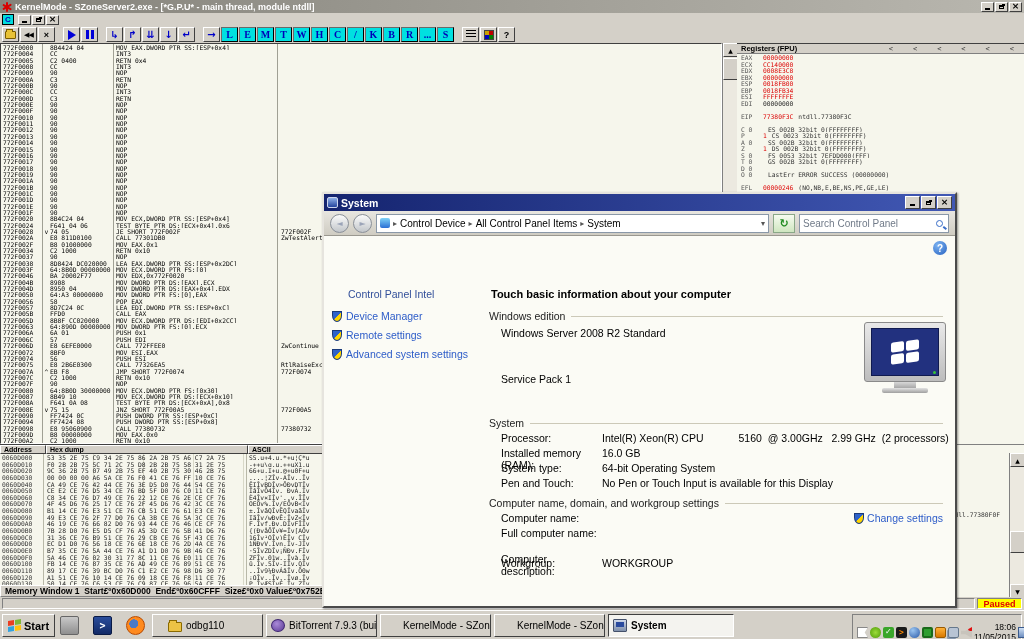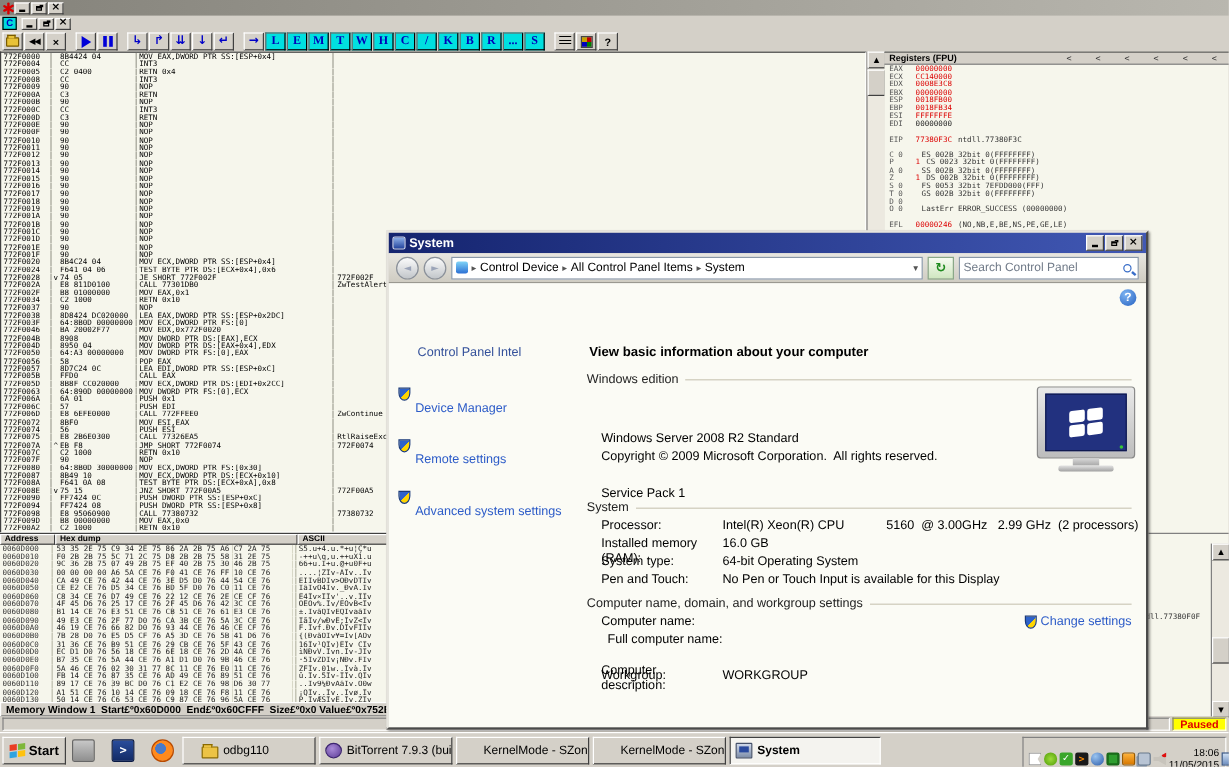--- a/index.html
+++ b/index.html
@@ -125,30 +125,30 @@
 
   .sys-body { position:absolute; left:0; right:0; top:42px; bottom:0; background:#fbfbf5; overflow:hidden; }
   .help-ico { position:absolute; right:8px; top:5px; width:14px; height:14px; border-radius:50%;
     background:radial-gradient(circle at 35% 30%, #7db4f2, #2560c0); color:#fff; font:bold 10px "Liberation Sans",sans-serif;
     display:flex; align-items:center; justify-content:center; }
 
   .sidebar { position:absolute; left:0; top:0; width:165px; height:100%; }
   .side-home { position:absolute; left:24px; top:52px; font:10.5px "Liberation Sans",sans-serif; color:#33509a; }
   .side-items { position:absolute; left:8px; top:74px; display:flex; flex-direction:column; gap:7px; }
   .side-item { display:flex; align-items:center; gap:4px; }
-  .side-item a { color:#2d5cc8; font:10.5px "Liberation Sans",sans-serif; text-decoration:none;margin-top:24px; }
+  .side-item a { color:#2d5cc8; font:10.5px "Liberation Sans",sans-serif; text-decoration:none; }
   .shield-ico { width:10px; height:11px; background:linear-gradient(135deg,#2e62c9 0 50%,#ffd500 50% 100%);
     border:1px solid #1a3a7a; border-radius:0 0 50% 50% / 0 0 60% 60%; flex:none; }
 
   .mainc { position:absolute; left:165px; top:0; right:0; bottom:0; }
   .page-heading { position:absolute; left:2px; top:52px; font:bold 11px "Liberation Sans",sans-serif; color:#000; }
   .sect { position:absolute; left:0; right:12px; display:flex; align-items:center;text-align:center; }
   .sect-title { font:10.5px "Liberation Sans",sans-serif; color:#222; white-space:nowrap; }
   .sect-rule { flex:1; height:1px; background:#ccc9b8; margin-left:6px; }
-  .ed-line { position:absolute; left:12px; font:10.5px "Liberation Sans",sans-serif; color:#000; white-space:pre;margin-top:32px; }
+  .ed-line { position:absolute; left:12px; font:10.5px "Liberation Sans",sans-serif; color:#000; white-space:pre; }
   .prow { position:absolute; left:12px; right:12px; font:10.5px "Liberation Sans",sans-serif; display:flex; }
   .prow .pl { width:101px; flex:none; color:#000; }
   .prow .pv { color:#000; white-space:pre; }
   .chg { position:absolute; right:12px; top:276px; display:flex; align-items:center; gap:3px; }
   .chg a { color:#2d5cc8; font:10.5px "Liberation Sans",sans-serif; text-decoration:none; }
 
   
   .monitor { position:absolute; left:375px; top:86px; width:82px; height:74px; }
   .mon-bezel { width:82px; height:60px; background:linear-gradient(#e9e9e9,#bdbdbd); border:1px solid #8a8a8a; border-radius:3px; padding:5px 6px; }
   .mon-screen { width:100%; height:100%; background:#22317f; border:1px solid #101a50; display:flex; align-items:center; justify-content:center; position:relative; }
@@ -203,20 +203,21 @@
 </head>
 <body>
 
 <section id="dbg">
   <div class="dbg-title">
     <span class="splat">
         <i></i>
         <i></i>
         <i></i>
       </span>
+    <span class="dbg-title-text">KernelMode - SZoneServer2.exe - [*G.P.U* - main thread, module ntdll]</span>
     <span class="winbtns">
       <span class="wbtn">
           <i class="g-min"></i>
         </span>
       <span class="wbtn">
           <i class="g-rest"></i>
         </span>
       <span class="wbtn">
           <span class="g-close">×</span>
         </span>
@@ -1067,28 +1068,27 @@
         </span>
           <span class="side-item">
           <i class="shield-ico"></i>
           <a href="#">Advanced system settings</a>
         </span>
         </div>
 
     </div>
 
     <div class="mainc">
-      <div class="page-heading">View basic information about your computer</div>
+      <div class="page-heading">Touch basic information about your computer</div>
 
       <div class="sect" style="top:74px;">
         <span class="sect-title">Windows edition</span>
         <span class="sect-rule"></span>
       </div>
       <span class="ed-line" style="top:91px;">Windows Server 2008 R2 Standard</span>
-      <span class="ed-line" style="top:106px;">Copyright © 2009 Microsoft Corporation.  All rights reserved.</span>
       <span class="ed-line" style="top:137px;">Service Pack 1</span>
 
       <div class="monitor">
         <div class="mon-bezel">
           <div class="mon-screen">
             <span class="winflag">
                 <i></i>
                 <i></i>
                 <i></i>
                 <i></i>
@@ -1127,21 +1127,21 @@
       <div class="sect" style="top:261px;">
         <span class="sect-title">Computer name, domain, and workgroup settings</span>
         <span class="sect-rule"></span>
       </div>
       <div>
 
       <div class="prow comprow" style="top: 276px;">
           <span class="pl">Computer name:</span>
           <span class="pv"></span>
         </div>
-          <div class="prow comprow" style="top: 291px; text-align: right;">
+          <div class="prow comprow" style="top: 291px;">
           <span class="pl">Full computer name:</span>
           <span class="pv"></span>
         </div>
           <div class="prow comprow" style="top: 317px;">
           <span class="pl">Computer description:</span>
           <span class="pv"></span>
         </div>
           <div class="prow comprow" style="top: 321px;">
           <span class="pl">Workgroup:</span>
           <span class="pv">WORKGROUP</span>

